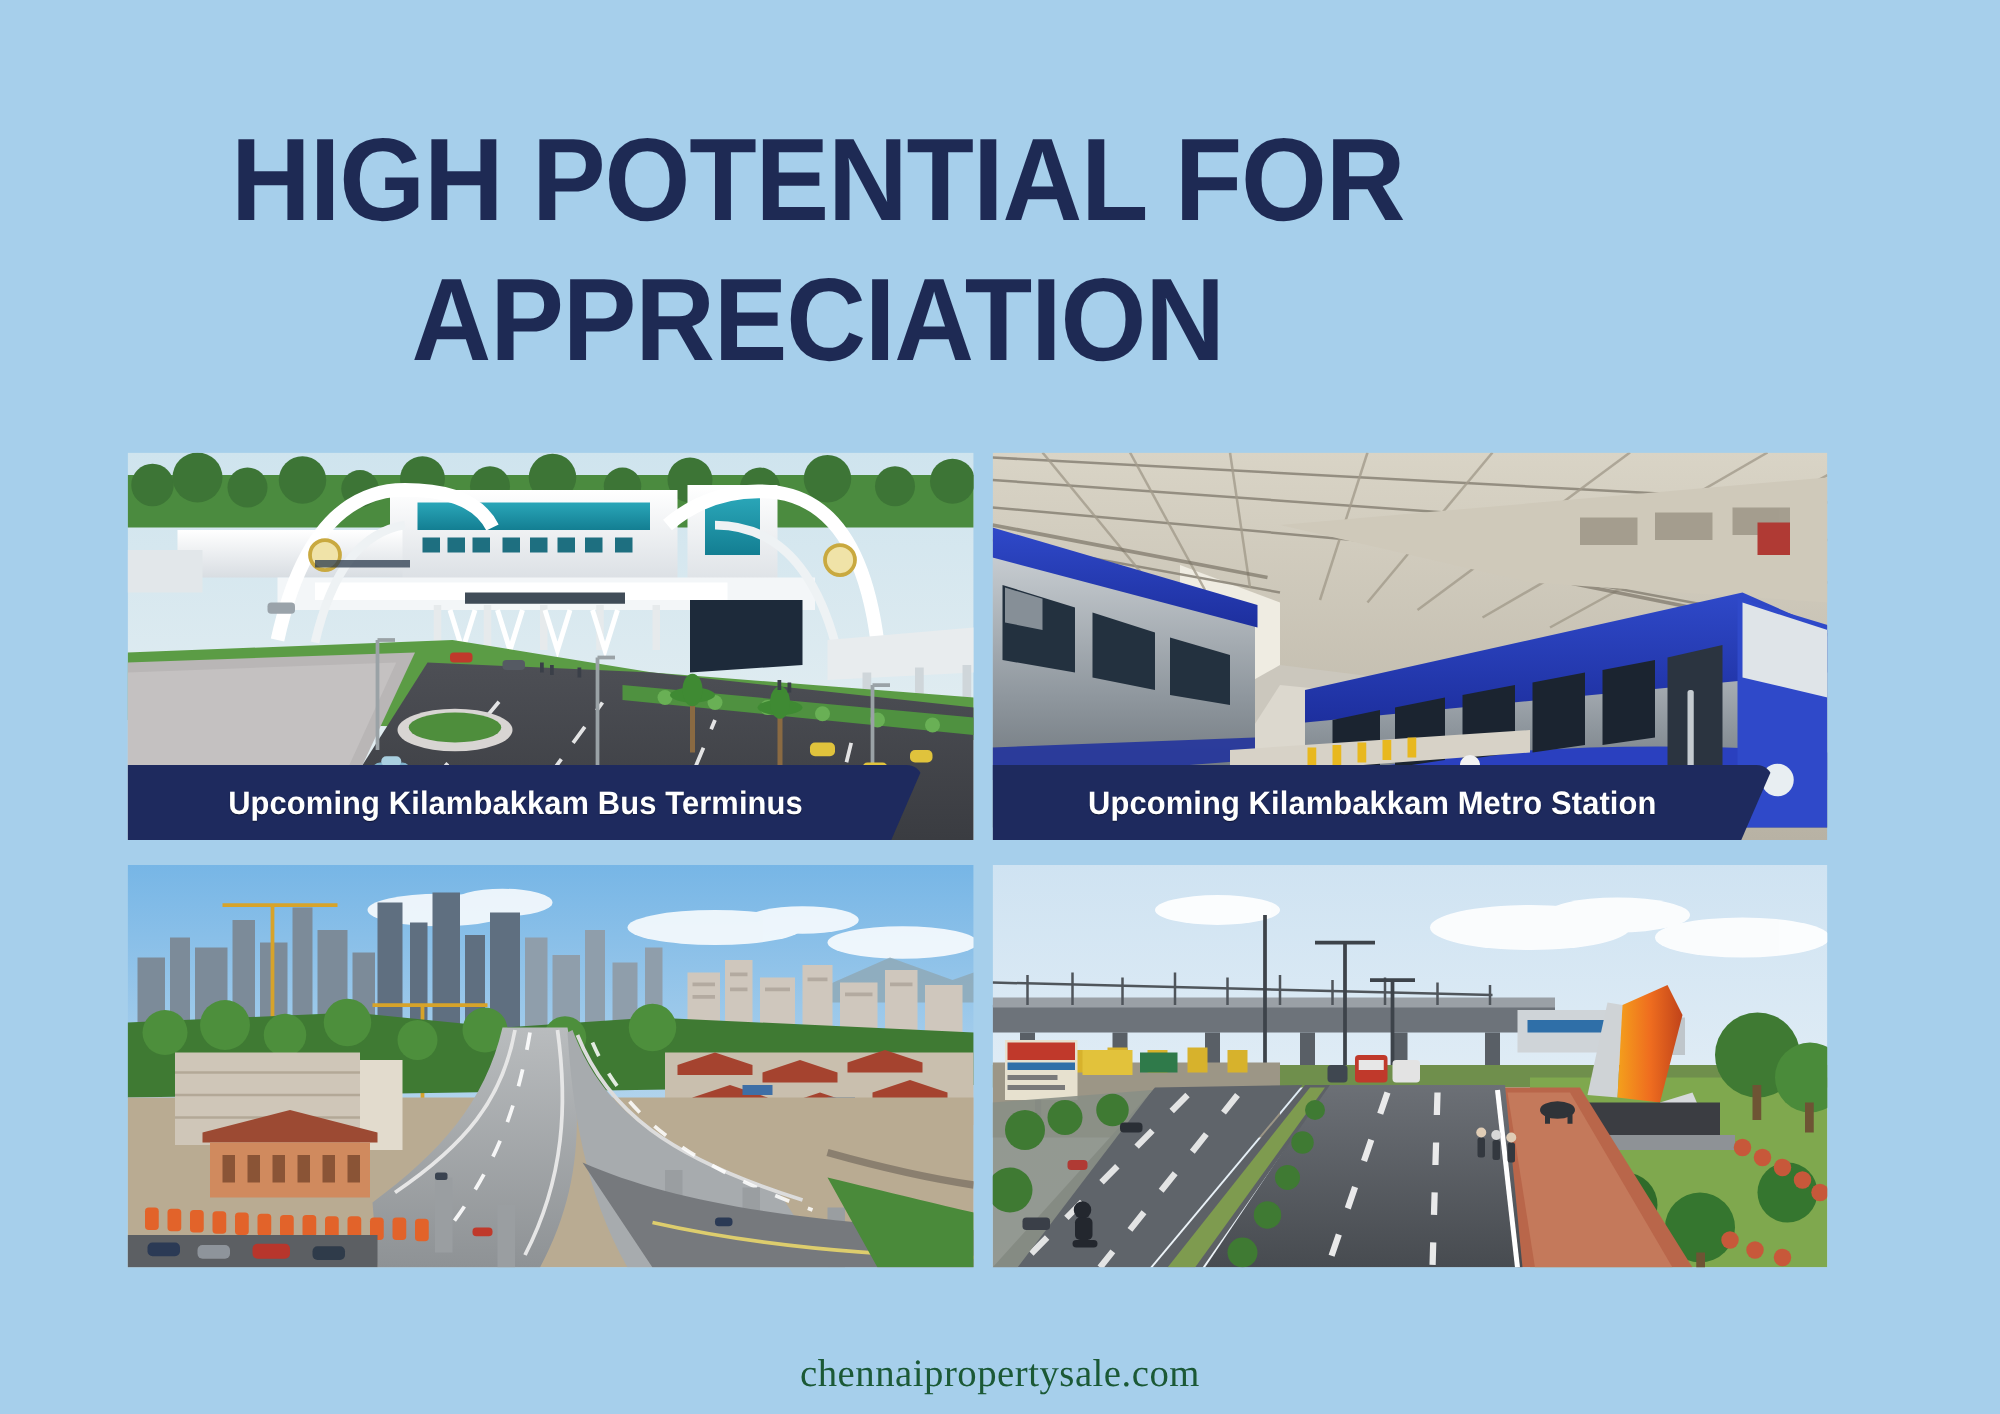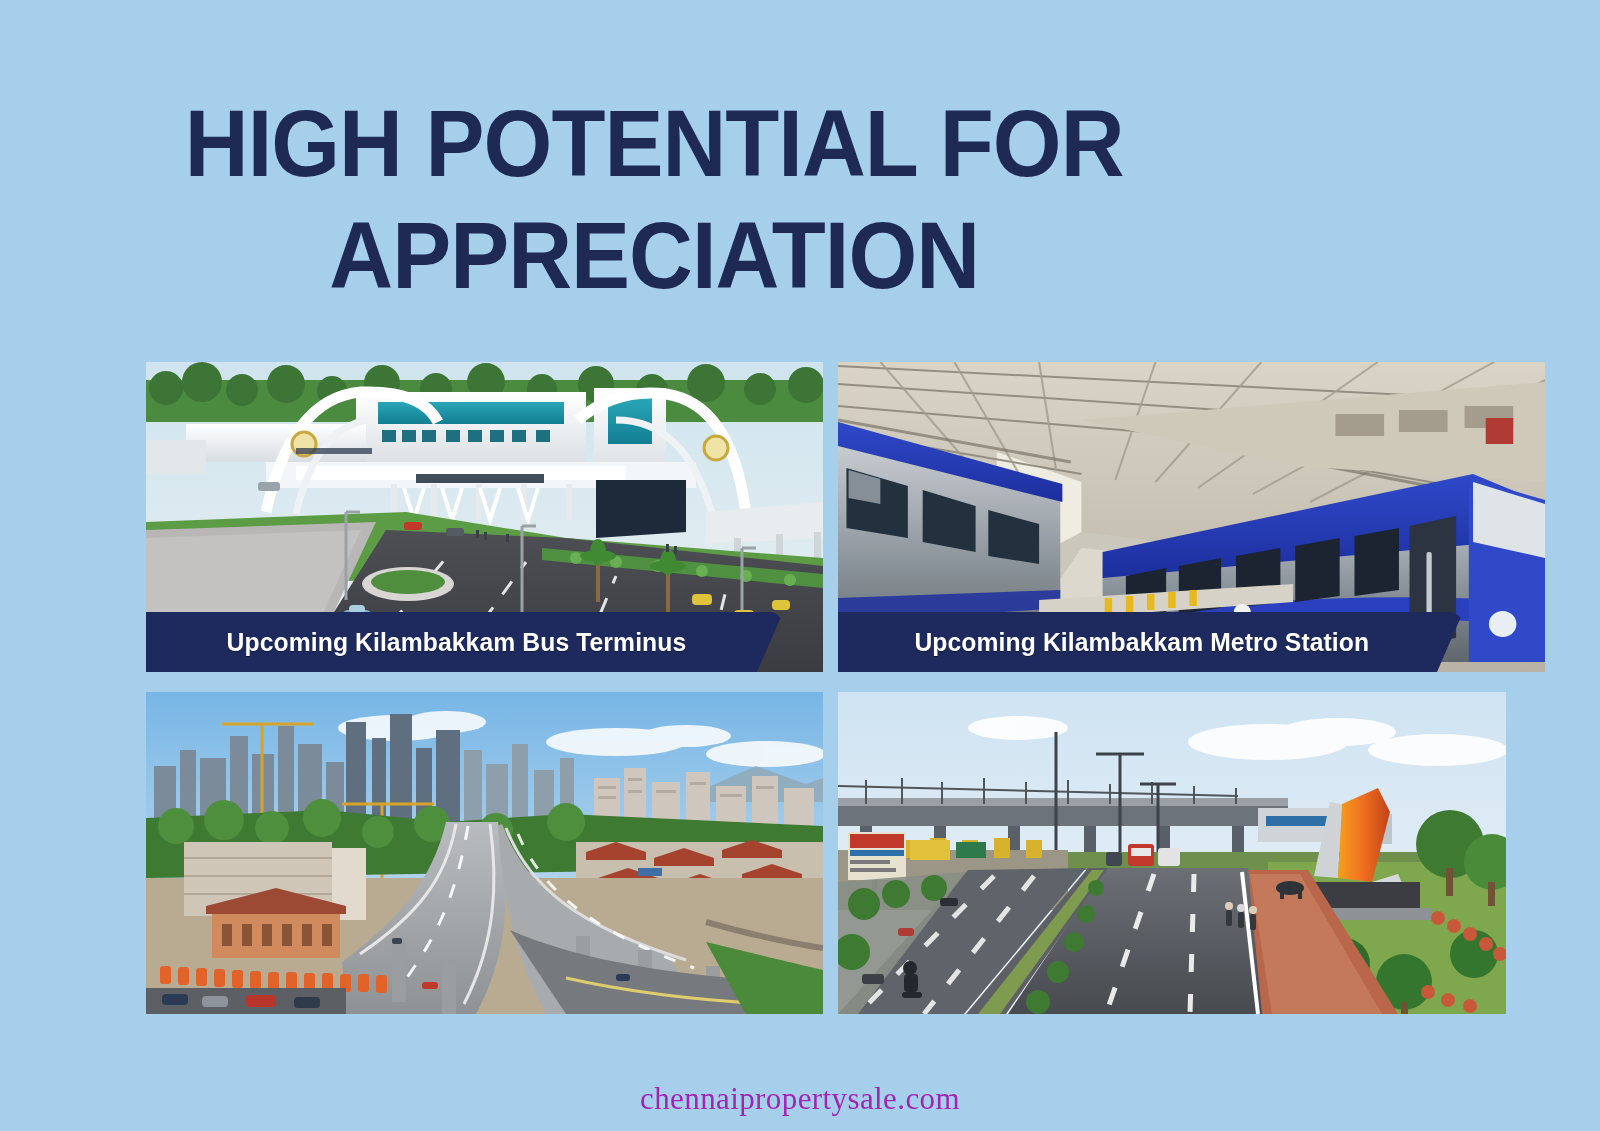--- a/index.html
+++ b/index.html
@@ -39,24 +39,23 @@
   .grid {
     position: absolute;
     left: 102px;
     top: 362px;
     width: 1360px;
     height: 652px;
   }
   .card {
     position: absolute;
     overflow: hidden;
-    margin-left: 44px;
   }
   .card-tl { left: 0px;   top: 0px;   width: 677px; height: 310px; }
-  .card-tr { left: 692px; top: 0px;   width: 668px; height: 310px; padding-left: 39px; }
+  .card-tr { left: 692px; top: 0px;   width: 668px; height: 310px; }
   .card-bl { left: 0px;   top: 330px; width: 677px; height: 322px; }
   .card-br { left: 692px; top: 330px; width: 668px; height: 322px; }
 
   .photo {
     position: absolute;
     inset: 0;
     overflow: hidden;
   }
 
   
@@ -90,21 +89,21 @@
     text-shadow: 0 1px 1px rgba(0,0,0,0.45);
   }
 
   
   .watermark {
     position: absolute;
     left: 0;
     right: 0;
     bottom: 14px;
     text-align: center;
-    color: #a21caf;
+    color: #14532d;
     font-family: "Liberation Serif", serif;
     font-size: 31px;
     letter-spacing: 0.4px;
     opacity: 0.95;
   }
   svg.scene { position:absolute; inset:0; width:100%; height:100%; display:block; }
 </style>
 </head>
 <body>
 

